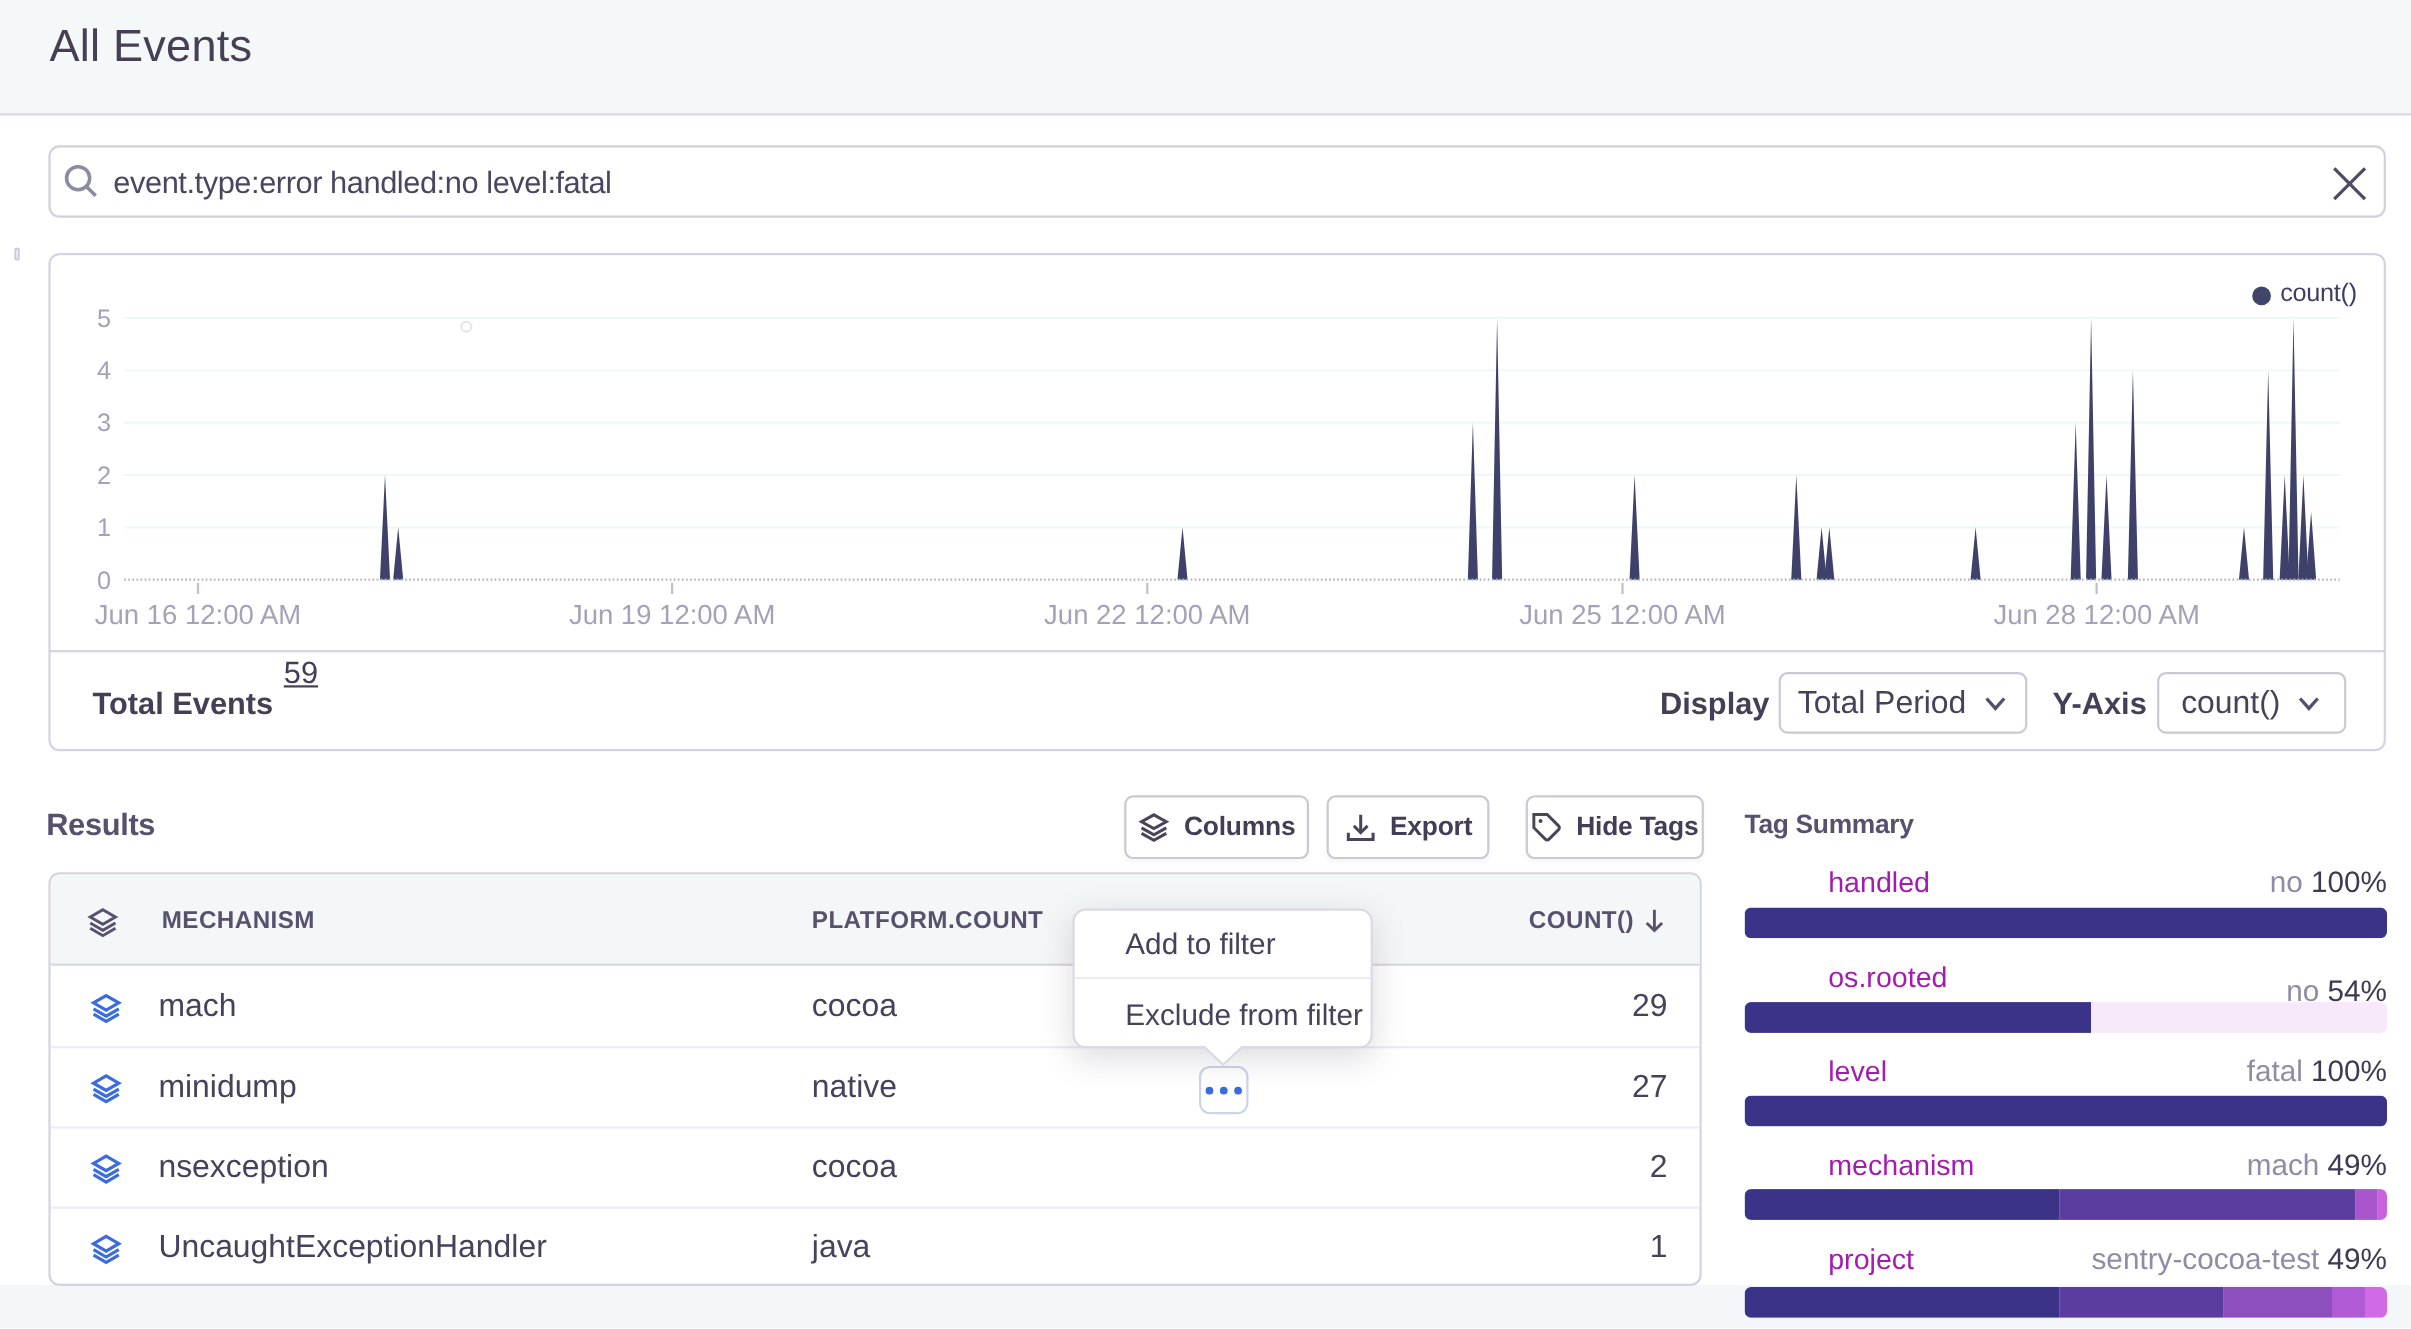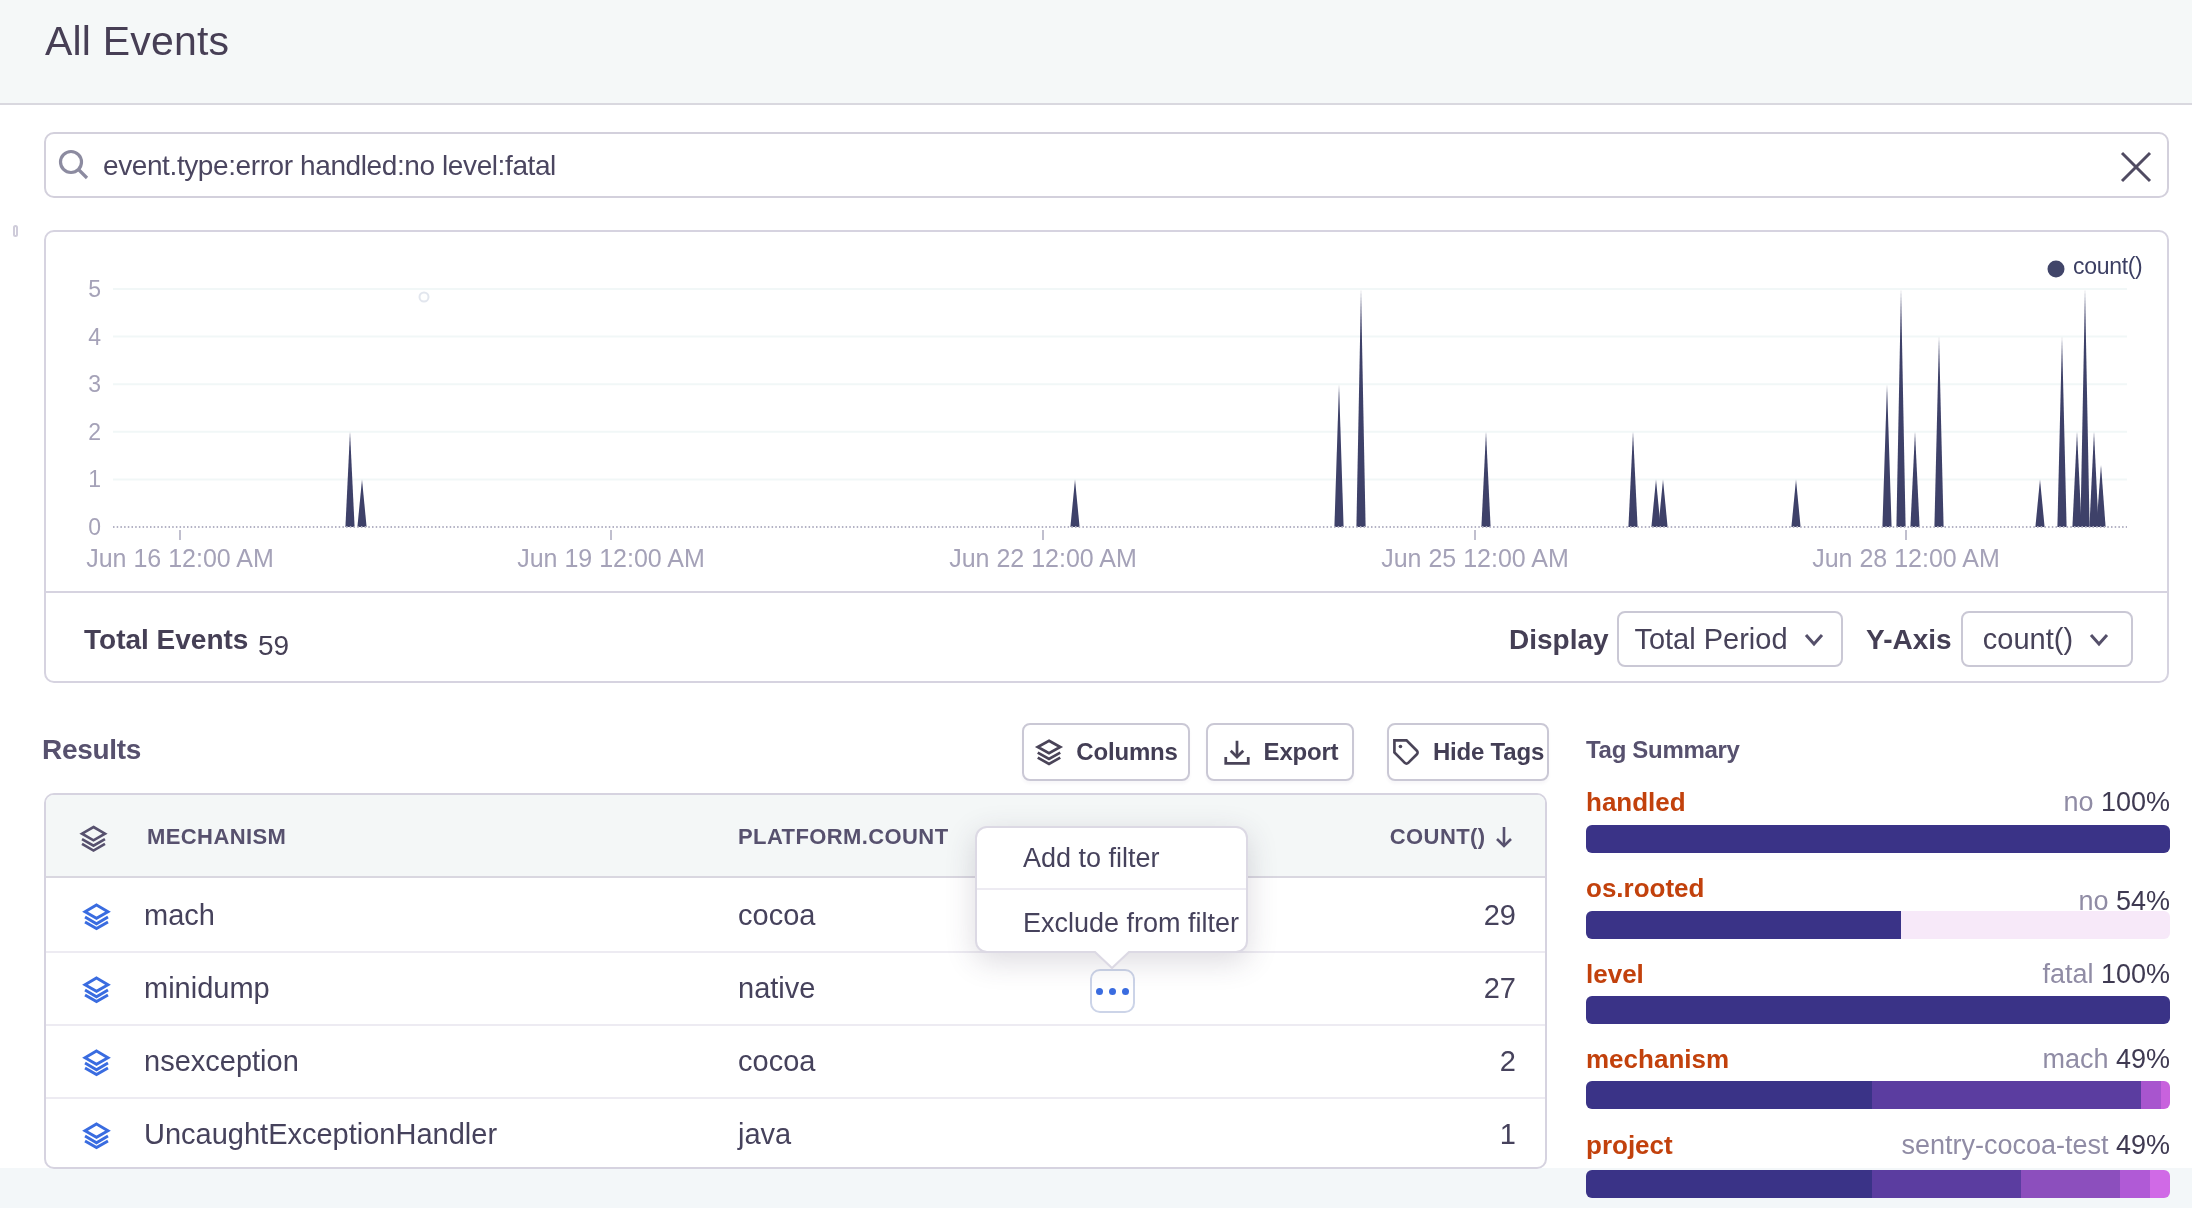--- a/index.html
+++ b/index.html
@@ -18,21 +18,21 @@
   #search { left:44px; top:132px; width:2125px; height:66px; background:#fff; border:2px solid #d3d0dc; border-radius:10px; }
   #searchtxt { left:103px; top:150px; font-size:28px; letter-spacing:-0.4px; color:#4b4660; }
 
   
   #handle { left:13px; top:225px; width:5px; height:12px; background:#fff; border:2px solid #cfccda; border-radius:3px; }
 
   
   #chart { left:44px; top:230px; width:2125px; height:453px; background:#fff; border:2px solid #d6d3e0; border-radius:10px; }
   #chartfoot { left:44px; top:591px; width:2125px; height:92px; border-top:2px solid #d6d3e0; }
   #totlbl { left:84px; top:624px; font-size:28px; font-weight:700; color:#453f55; }
-  #totnum { left:258px; top:630px; font-size:28px; color:#453f55; }
+  #totnum { left:258px; top:596px; font-size:28px; color:#453f55;text-decoration:underline; }
   #displbl { left:1509px; top:624px; font-size:28px; font-weight:700; color:#453f55; }
   #yaxislbl { left:1866px; top:624px; font-size:28px; font-weight:700; color:#453f55; }
   .selbtn { height:56px; background:#fff; border:2px solid #cac8d5; border-radius:8px; font-size:29px; color:#474259; display:flex; align-items:center; justify-content:center; gap:14px; }
   #dispbtn { left:1617px; top:611px; width:226px; }
   #ybtn { left:1961px; top:611px; width:172px; }
 
   
   #results { left:42px; top:734px; letter-spacing:-0.3px; font-size:28px; font-weight:700; color:#57516e; }
   .tbtn { white-space:nowrap; top:723px; height:58px; background:#fff; border:2px solid #cac8d5; border-radius:8px; display:flex; align-items:center; justify-content:center; gap:12px; font-size:24px; font-weight:700; letter-spacing:-0.2px; color:#433e55; box-shadow:0 3px 3px rgba(70,60,90,0.04); }
   #btncol { left:1022px; width:168px; }
@@ -50,21 +50,21 @@
 
   
   #popup { left:975px; top:826px; width:273px; height:127px; background:#fff; border:2px solid #dcd9e4; border-radius:12px; box-shadow:0 8px 30px rgba(60,50,80,0.18); z-index:30; }
   .pitem { position:absolute; left:0; width:100%; height:62px; display:flex; align-items:center; padding-left:46px; font-size:27px; color:#46425c; }
   #parrow { left:1092px; top:951px; z-index:31; }
   #dots { left:1090px; top:969px; width:45px; height:44px; background:#fff; border:2px solid #ccd4e8; border-radius:10px; display:flex; align-items:center; justify-content:center; gap:6px; z-index:10; }
   .dot { width:7px; height:7px; border-radius:50%; background:#3a6ce0; }
 
   
   #tagsum { left:1586px; top:736px; letter-spacing:-0.3px; font-size:24px; font-weight:700; color:#57516e; }
-  .taglbl { position:absolute; left:1586px; font-size:26px; font-weight:700; color:#c2410c; }
+  .taglbl { position:absolute; left:1662px; font-size:26px; font-weight:400; color:#a21caf; }
   .tagval { position:absolute; font-size:27px; color:#908ca5; left:1586px; width:584px; text-align:right; }
   .tagval b { color:#3f3a52; font-weight:400; }
   .tagbar { position:absolute; left:1586px; width:584px; height:28px; border-radius:6px; overflow:hidden; display:flex; }
   .seg { height:100%; }
 </style>
 </head>
 <body>
 <div id="page">
   <div class="abs" id="hdr"></div>
   <div class="abs" id="title">All Events</div>

